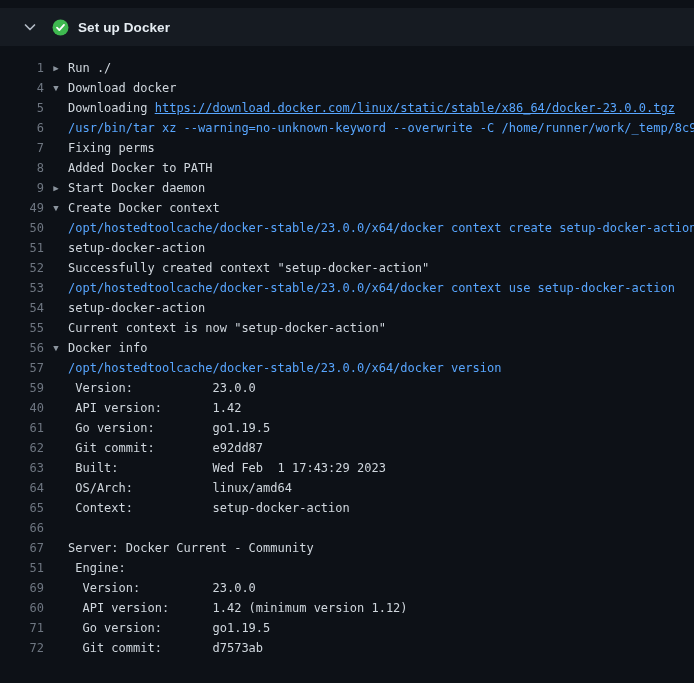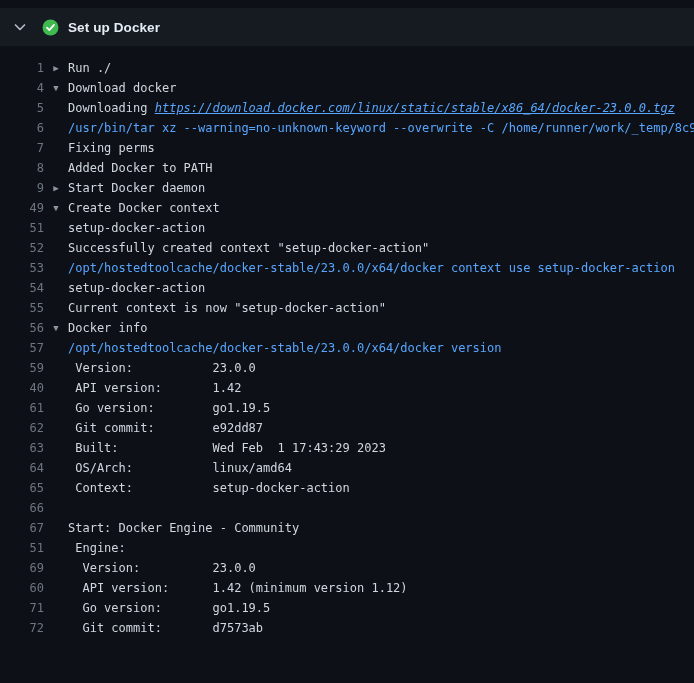--- a/index.html
+++ b/index.html
@@ -17,21 +17,21 @@
   body{
     width:694px;height:683px;overflow:hidden;
     background:var(--bg);
     font-family:"Liberation Sans", sans-serif;
   }
   .step-header{
     margin-top:8px;
     height:38px;
     background:var(--header-bg);
     display:flex;align-items:center;
-    padding:0 12px;
+    padding:0 22px;
     cursor:pointer;
   }
   .chev{flex:none;width:16px;height:16px;display:block;}
   .status{flex:none;width:17px;height:17px;display:block;margin-left:14px;}
   .step-title{
     margin-left:9px;
     color:var(--title);
     font-size:13.5px;
     font-weight:600;
     letter-spacing:.1px;
@@ -57,21 +57,21 @@
     color:var(--arrow);
     font-size:9px;line-height:20px;
   }
   .content{
     flex:1 1 auto;
     white-space:pre;
     color:var(--text);
     overflow:hidden;
   }
   .cmd{color:var(--blue);}
-  .link{color:var(--blue);text-decoration:underline;cursor:pointer;font-style:italic;}
+  .link{color:var(--blue);text-decoration:underline;cursor:pointer;}
 </style>
 </head>
 <body>
 
 <div class="step-header">
   <svg class="chev" viewBox="0 0 16 16">
     <path d="M3.5 6l4.5 4.5L12.5 6" fill="none" stroke="#b1bac4" stroke-width="1.7" stroke-linecap="round" stroke-linejoin="round"></path>
   </svg>
   <svg class="status" viewBox="0 0 16 16">
     <circle cx="8" cy="8" r="7.5" fill="#3fb950"></circle>
@@ -83,35 +83,36 @@
 <div class="log">
   <div>
       <div class="row"><span class="num">1</span><span class="arrow">▶</span><span class="content"><span>Run ./</span></span></div>
       <div class="row"><span class="num">4</span><span class="arrow">▼</span><span class="content"><span>Download docker</span></span></div>
       <div class="row"><span class="num">5</span><span class="arrow"></span><span class="content"><span>Downloading </span><span class="link">https://download.docker.com/linux/static/stable/x86_64/docker-23.0.0.tgz</span></span></div>
       <div class="row"><span class="num">6</span><span class="arrow"></span><span class="content"><span class="cmd">/usr/bin/tar xz --warning=no-unknown-keyword --overwrite -C /home/runner/work/_temp/8c93</span></span></div>
       <div class="row"><span class="num">7</span><span class="arrow"></span><span class="content"><span>Fixing perms</span></span></div>
       <div class="row"><span class="num">8</span><span class="arrow"></span><span class="content"><span>Added Docker to PATH</span></span></div>
       <div class="row"><span class="num">9</span><span class="arrow">▶</span><span class="content"><span>Start Docker daemon</span></span></div>
       <div class="row"><span class="num">49</span><span class="arrow">▼</span><span class="content"><span>Create Docker context</span></span></div>
+      <div class="row"><span class="num">50</span><span class="arrow"></span><span class="content"><span class="cmd">/opt/hostedtoolcache/docker-stable/23.0.0/x64/docker context create setup-docker-action</span></span></div>
       <div class="row"><span class="num">51</span><span class="arrow"></span><span class="content"><span>setup-docker-action</span></span></div>
       <div class="row"><span class="num">52</span><span class="arrow"></span><span class="content"><span>Successfully created context "setup-docker-action"</span></span></div>
       <div class="row"><span class="num">53</span><span class="arrow"></span><span class="content"><span class="cmd">/opt/hostedtoolcache/docker-stable/23.0.0/x64/docker context use setup-docker-action</span></span></div>
       <div class="row"><span class="num">54</span><span class="arrow"></span><span class="content"><span>setup-docker-action</span></span></div>
       <div class="row"><span class="num">55</span><span class="arrow"></span><span class="content"><span>Current context is now "setup-docker-action"</span></span></div>
       <div class="row"><span class="num">56</span><span class="arrow">▼</span><span class="content"><span>Docker info</span></span></div>
       <div class="row"><span class="num">57</span><span class="arrow"></span><span class="content"><span class="cmd">/opt/hostedtoolcache/docker-stable/23.0.0/x64/docker version</span></span></div>
       <div class="row"><span class="num">59</span><span class="arrow"></span><span class="content"><span> Version:           23.0.0</span></span></div>
       <div class="row"><span class="num">40</span><span class="arrow"></span><span class="content"><span> API version:       1.42</span></span></div>
       <div class="row"><span class="num">61</span><span class="arrow"></span><span class="content"><span> Go version:        go1.19.5</span></span></div>
       <div class="row"><span class="num">62</span><span class="arrow"></span><span class="content"><span> Git commit:        e92dd87</span></span></div>
       <div class="row"><span class="num">63</span><span class="arrow"></span><span class="content"><span> Built:             Wed Feb  1 17:43:29 2023</span></span></div>
       <div class="row"><span class="num">64</span><span class="arrow"></span><span class="content"><span> OS/Arch:           linux/amd64</span></span></div>
       <div class="row"><span class="num">65</span><span class="arrow"></span><span class="content"><span> Context:           setup-docker-action</span></span></div>
       <div class="row"><span class="num">66</span><span class="arrow"></span><span class="content"><span></span></span></div>
-      <div class="row"><span class="num">67</span><span class="arrow"></span><span class="content"><span>Start: Docker Engine - Community</span></span></div>
+      <div class="row"><span class="num">67</span><span class="arrow"></span><span class="content"><span>Server: Docker Current - Community</span></span></div>
       <div class="row"><span class="num">51</span><span class="arrow"></span><span class="content"><span> Engine:</span></span></div>
       <div class="row"><span class="num">69</span><span class="arrow"></span><span class="content"><span>  Version:          23.0.0</span></span></div>
       <div class="row"><span class="num">60</span><span class="arrow"></span><span class="content"><span>  API version:      1.42 (minimum version 1.12)</span></span></div>
       <div class="row"><span class="num">71</span><span class="arrow"></span><span class="content"><span>  Go version:       go1.19.5</span></span></div>
       <div class="row"><span class="num">72</span><span class="arrow"></span><span class="content"><span>  Git commit:       d7573ab</span></span></div>
     </div>
 </div>
 
 </body></html>

